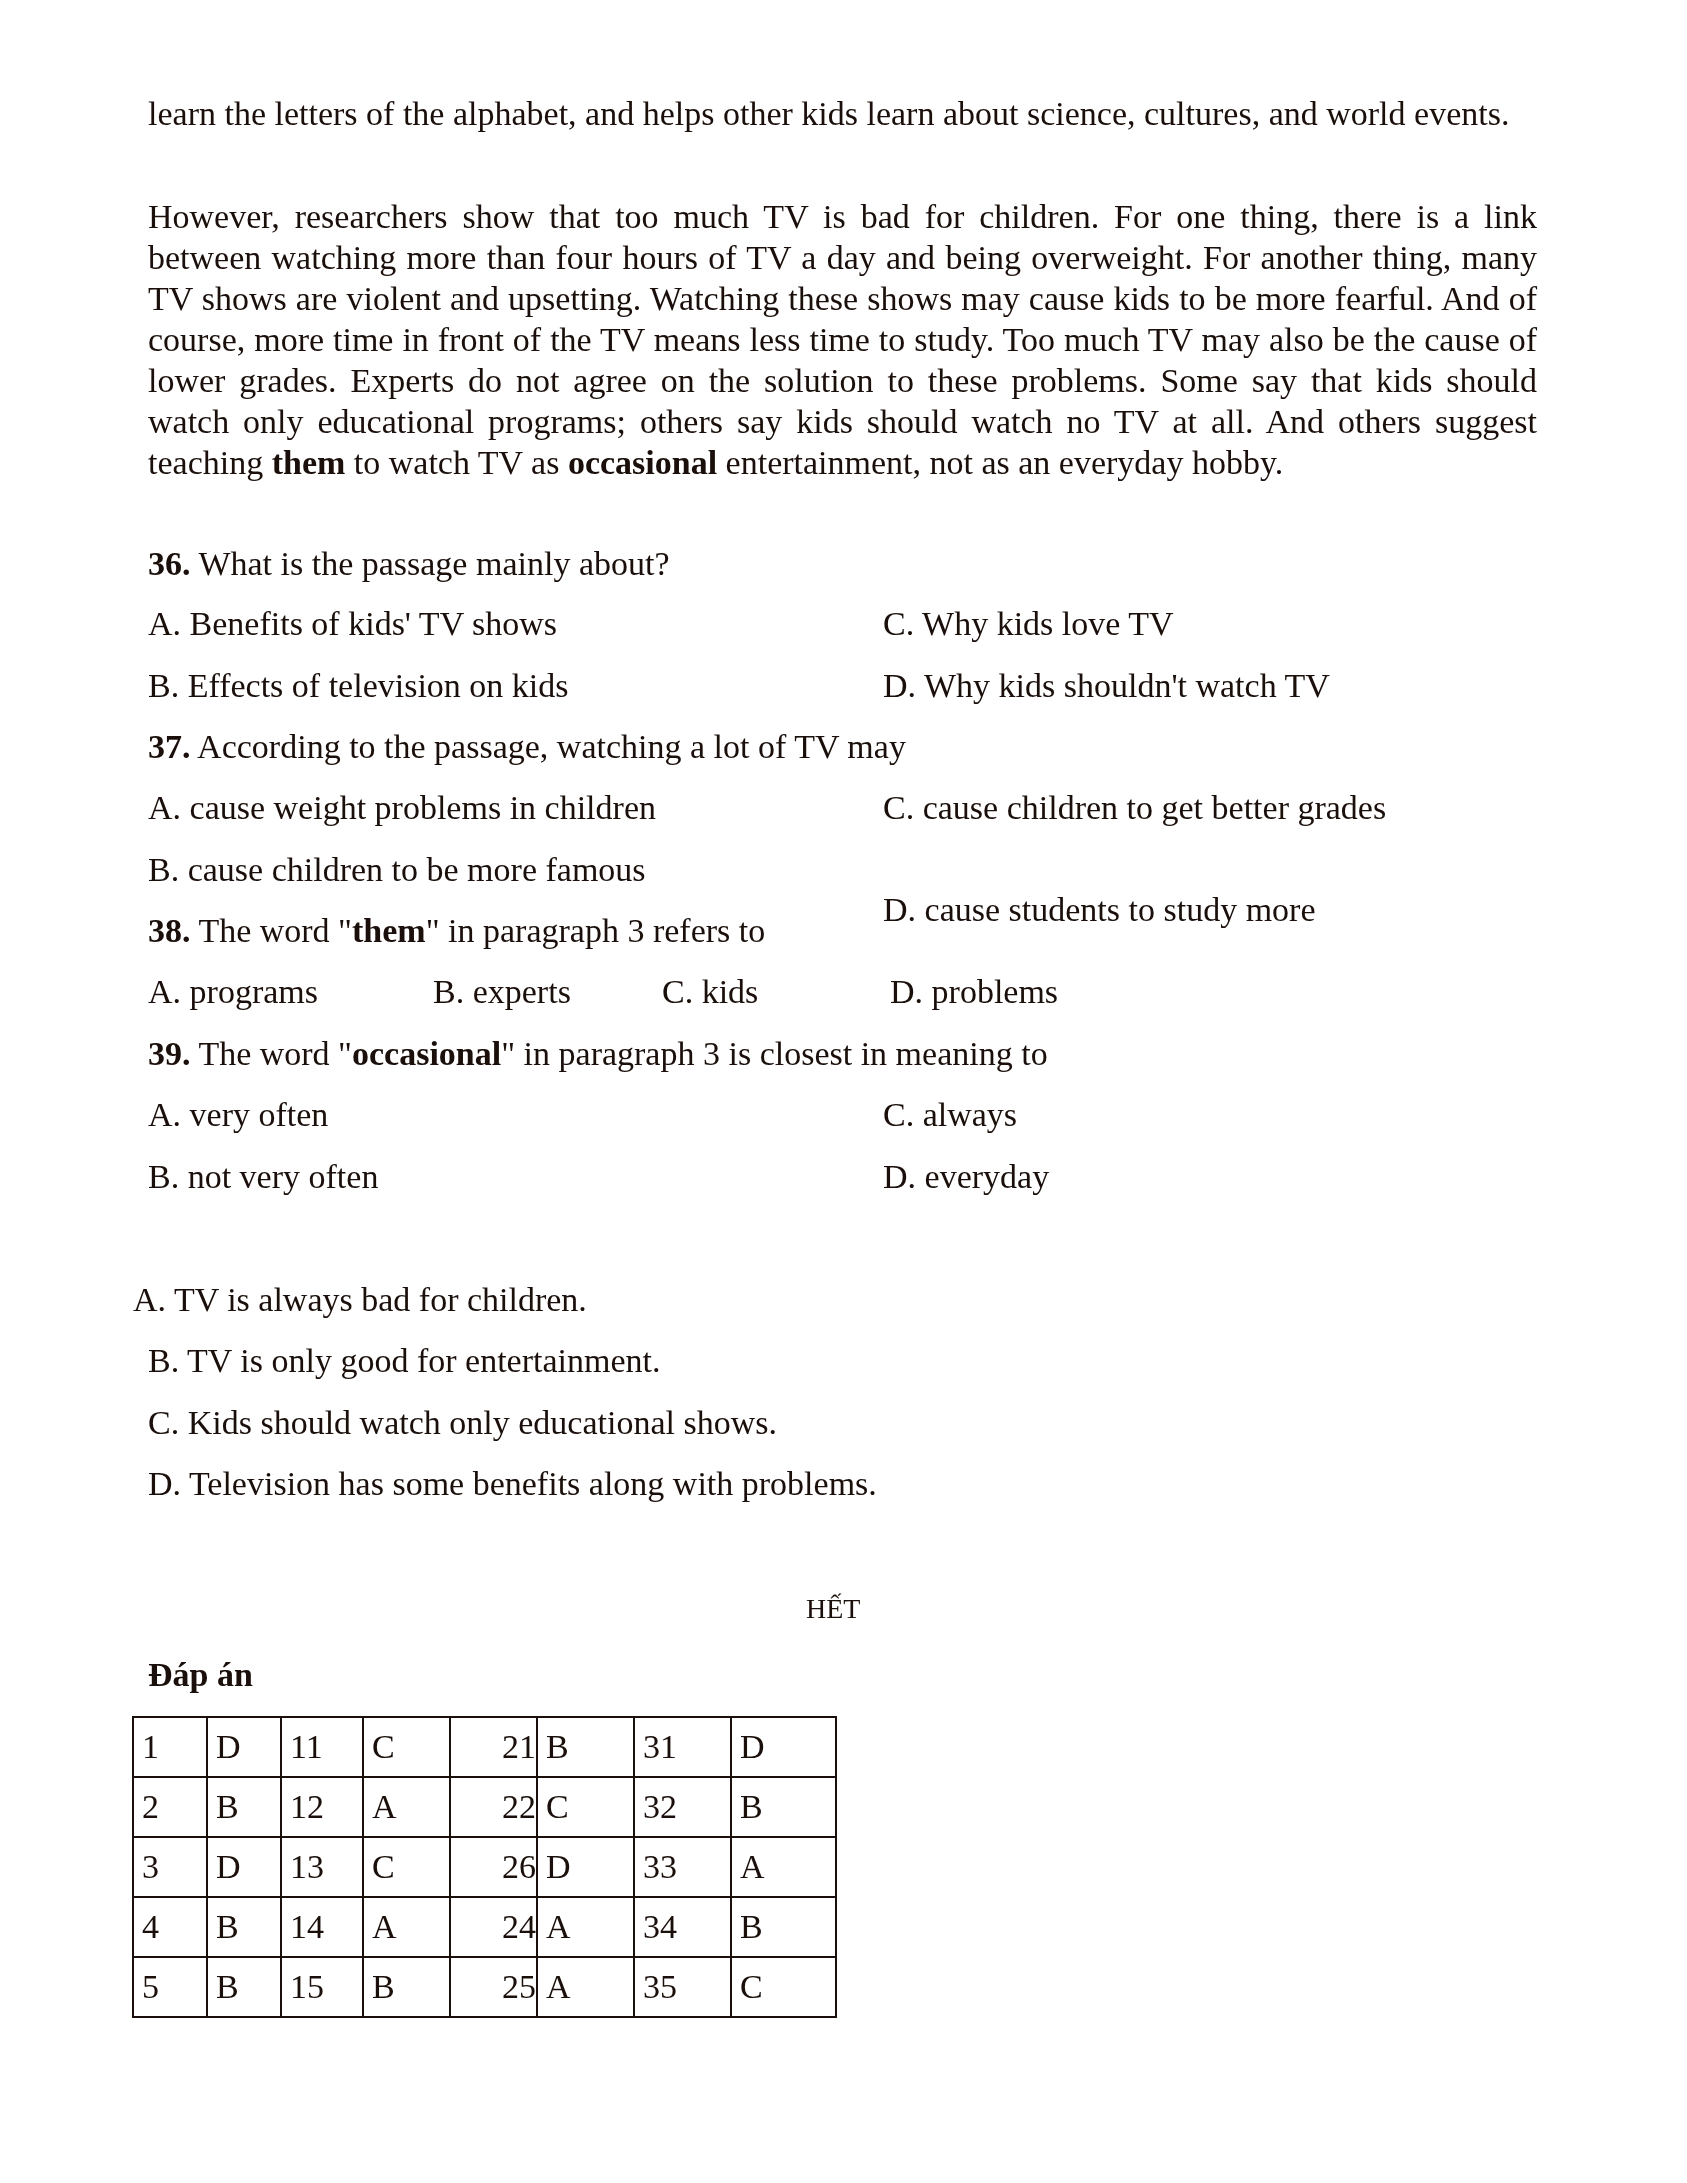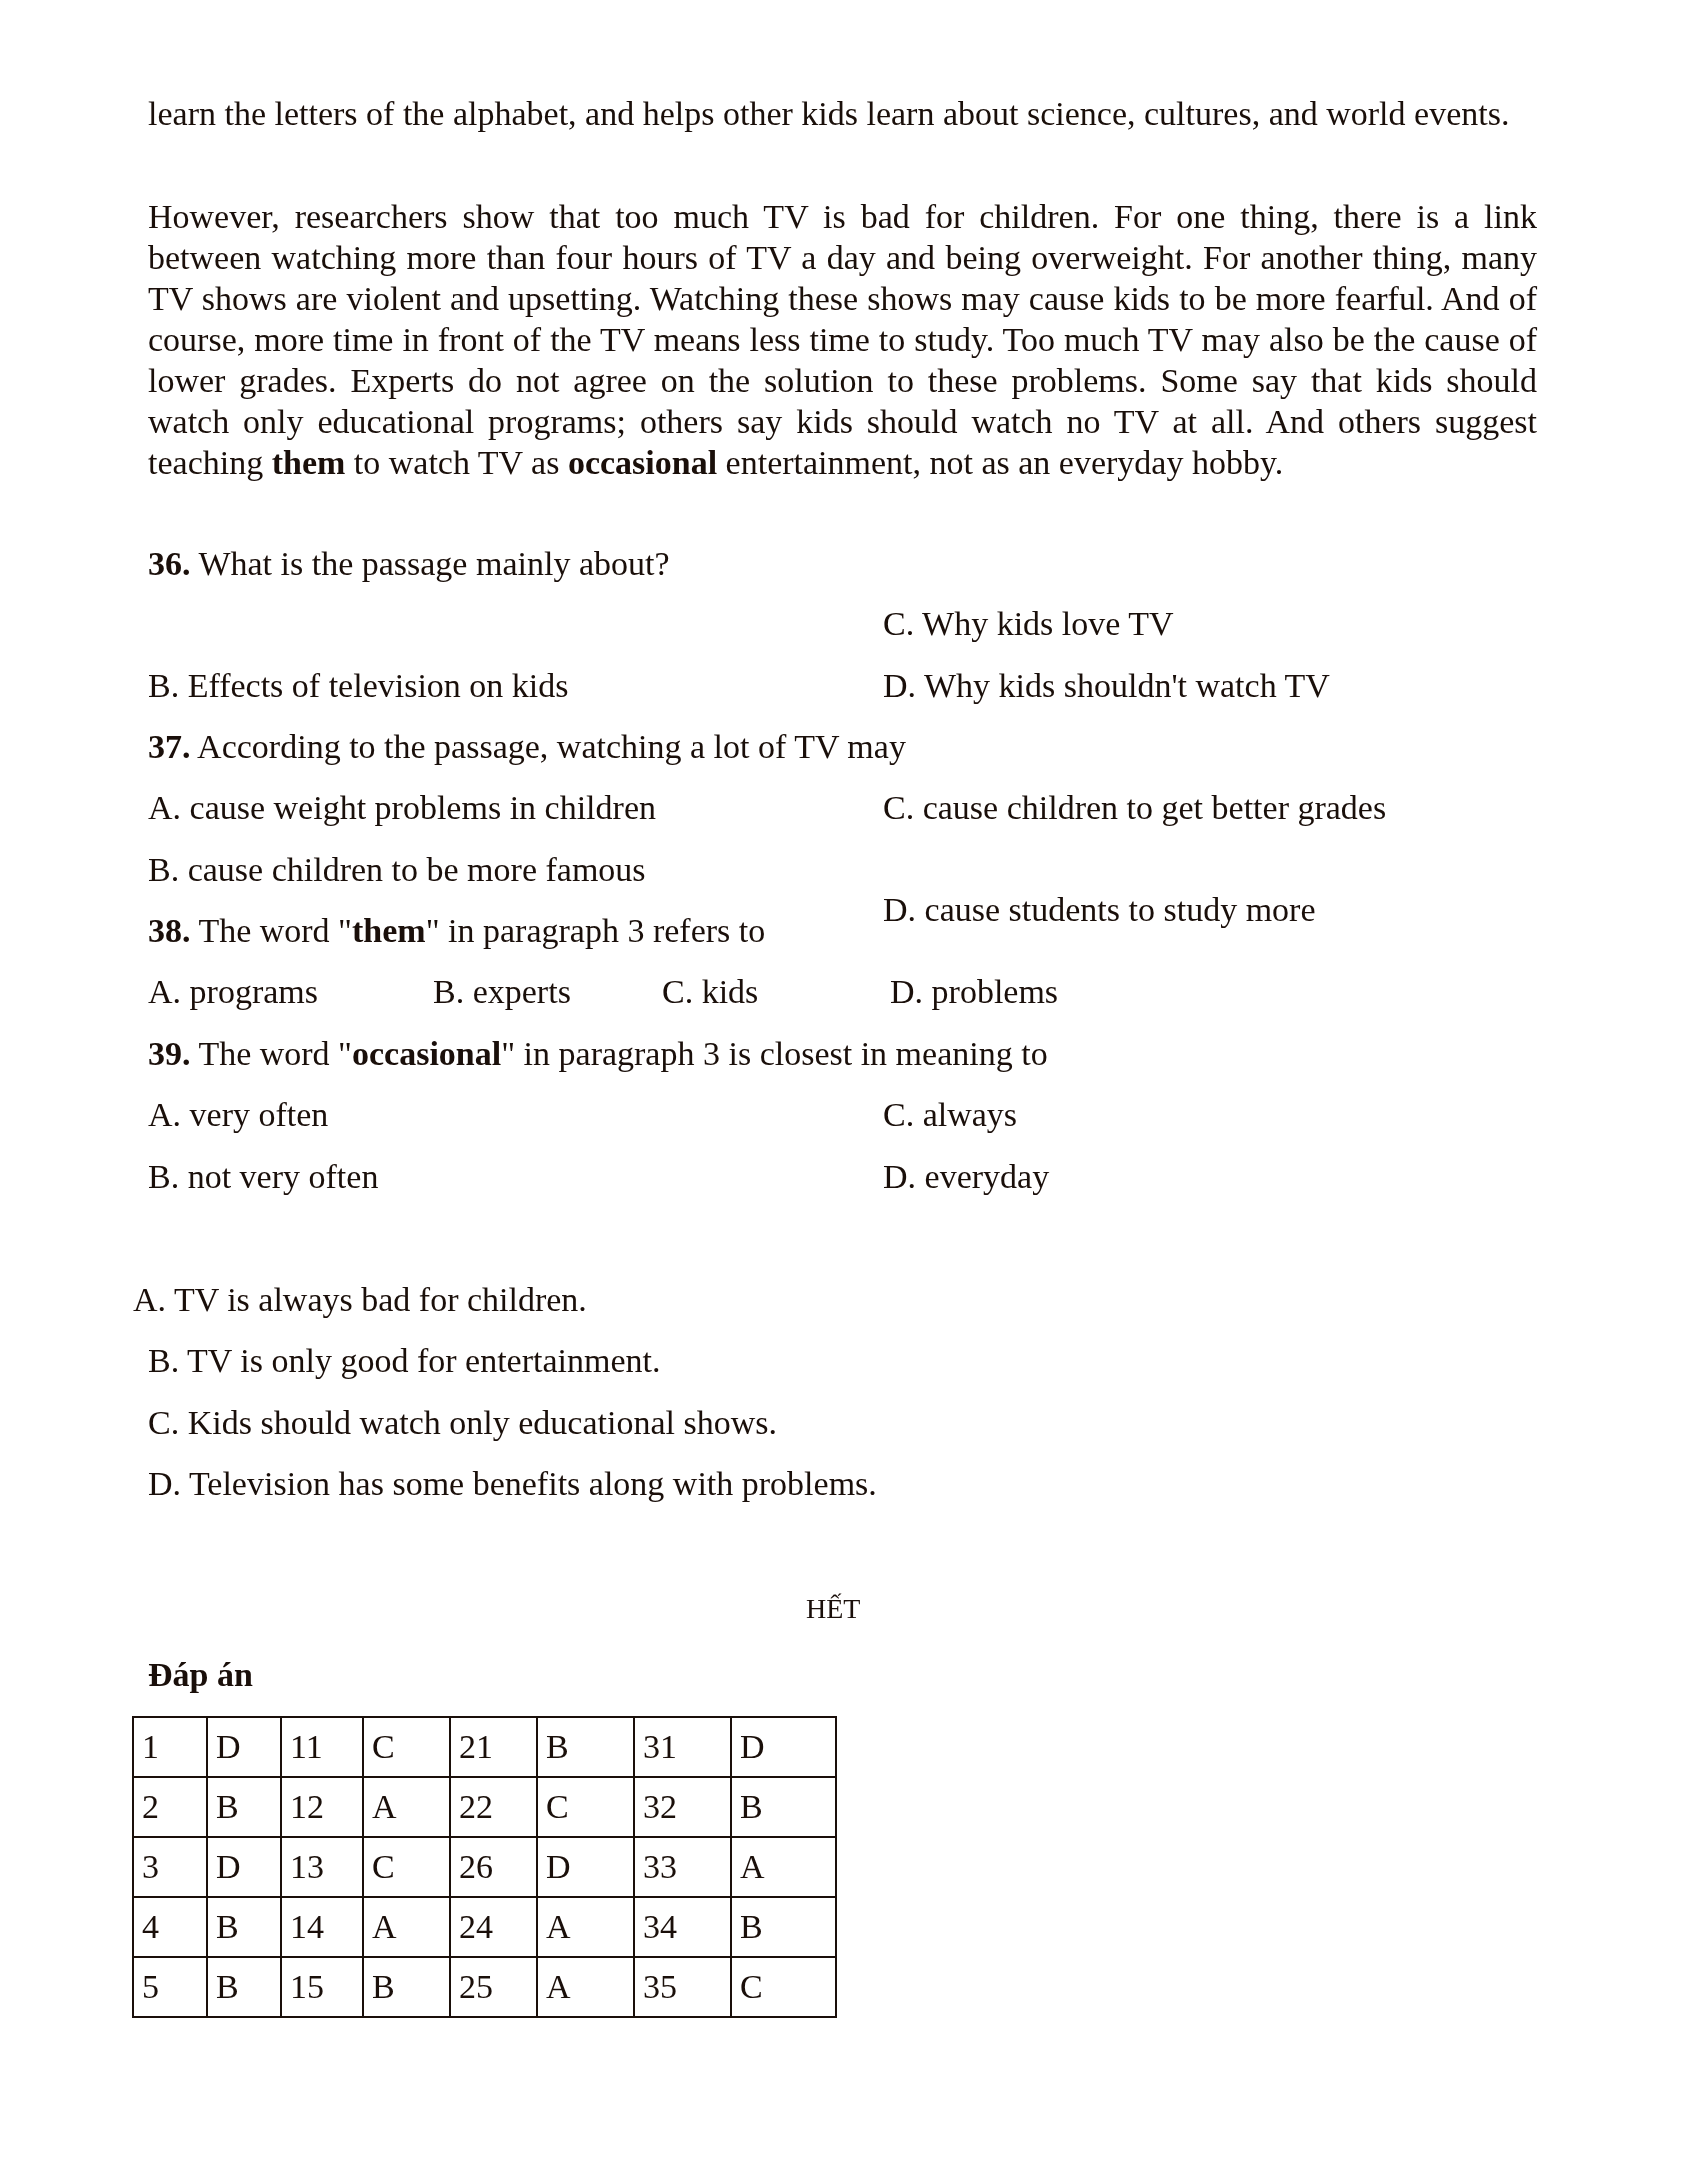--- a/index.html
+++ b/index.html
@@ -10,38 +10,39 @@
   .text-block p { margin: 0; }
   .p1 { top: 93px; }
   .p2 { top: 196px; }
   .line { position: absolute; font-size: 34px; line-height: 41px; white-space: nowrap; }
   .b { font-weight: bold; }
   .het { position: absolute; left: 806px; top: 1593px; font-size: 28px; font-weight: normal; }
   .dapan { position: absolute; left: 148px; top: 1656px; font-size: 34px; font-weight: bold; }
   table.answers { position: absolute; left: 132px; top: 1716px; border-collapse: collapse; }
   table.answers td { border: 2.6px solid #1a0f0a; font-size: 34px; height: 58px; padding: 0 0 0 8px; vertical-align: middle; }
   .c0 { width: 64px; } .c1 { width: 64px; } .c2 { width: 72px; } .c3 { width: 77px; }
-  .c4 { width: 77px; } .c5 { width: 87px; } .c6 { width: 87px; } .c7 { width: 95px; }
+  .c4 { width: 77px; text-align: right; } .c5 { width: 87px; } .c6 { width: 87px; } .c7 { width: 95px; }
 </style>
 </head>
 <body>
 
 <div class="page">
 
   <div class="text-block p1">
     <p>learn the letters of the alphabet, and helps other kids learn about science, cultures, and world events.</p>
   </div>
 
   <div class="text-block p2">
     <p><span>However, researchers show that too much TV is bad for children. For one thing, there is a link between watching more than four hours of TV a day and being overweight. For another thing, many TV shows are violent and upsetting. Watching these shows may cause kids to be more fearful. And of course, more time in front of the TV means less time to study. Too much TV may also be the cause of lower grades. Experts do not agree on the solution to these problems. Some say that kids should watch only educational programs; others say kids should watch no TV at all. And others suggest teaching </span><span class="b">them</span><span> to watch TV as </span><span class="b">occasional</span><span> entertainment, not as an everyday hobby.</span></p>
   </div>
 
   <div class="line" style="left:148px; top:543px;">
     <span class="b">36.</span><span> What is the passage mainly about?</span>
   </div>
+  <div class="line" style="left:148px; top:603px;">A. Benefits of kids' TV shows</div>
   <div class="line" style="left:883px; top:603px;">C. Why kids love TV</div>
   <div class="line" style="left:148px; top:665px;">B. Effects of television on kids</div>
   <div class="line" style="left:883px; top:665px;">D. Why kids shouldn't watch TV</div>
 
   <div class="line" style="left:148px; top:726px;">
     <span class="b">37.</span><span> According to the passage, watching a lot of TV may</span>
   </div>
   <div class="line" style="left:148px; top:787px;">A. cause weight problems in children</div>
   <div class="line" style="left:883px; top:787px;">C. cause children to get better grades</div>
   <div class="line" style="left:148px; top:849px;">B. cause children to be more famous</div>

